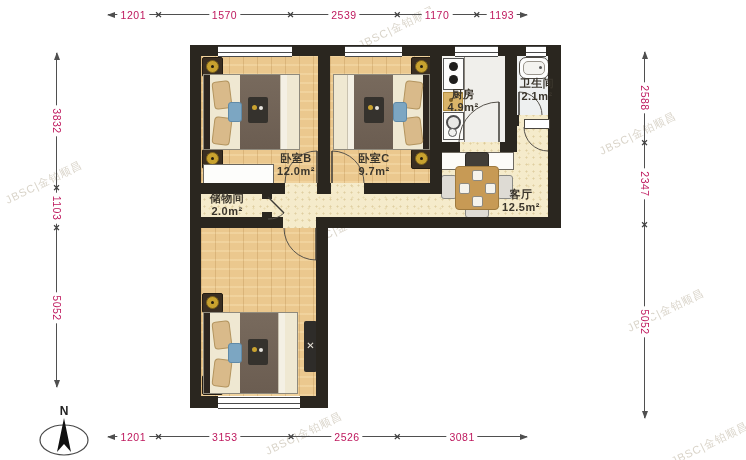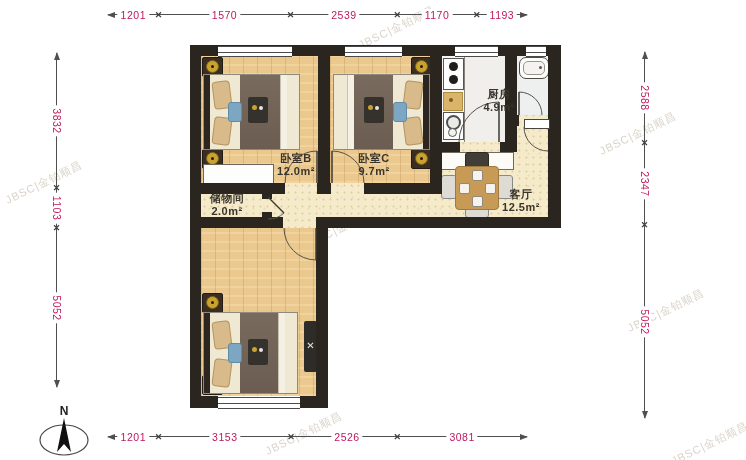--- a/index.html
+++ b/index.html
@@ -237,23 +237,27 @@
   </svg>
 
   <div class="room-label" style="left:259px; top:152px; width:74px;">
     <div>卧室B</div>
     <div>12.0m²</div>
   </div>
   <div class="room-label" style="left:337px; top:152px; width:74px;">
     <div>卧室C</div>
     <div>9.7m²</div>
   </div>
-  <div class="room-label" style="left:464px; top:88px; width:70px;">
+  <div class="room-label" style="left:428px; top:88px; width:70px;">
     <div>厨房</div>
     <div>4.9m²</div>
+  </div>
+  <div class="room-label" style="left:506px; top:77px; width:62px;">
+    <div>卫生间</div>
+    <div>2.1m²</div>
   </div>
   <div class="room-label" style="left:486px; top:188px; width:70px;">
     <div>客厅</div>
     <div>12.5m²</div>
   </div>
   <div class="room-label" style="left:192px; top:192px; width:70px;">
     <div>储物间</div>
     <div>2.0m²</div>
   </div>
 

